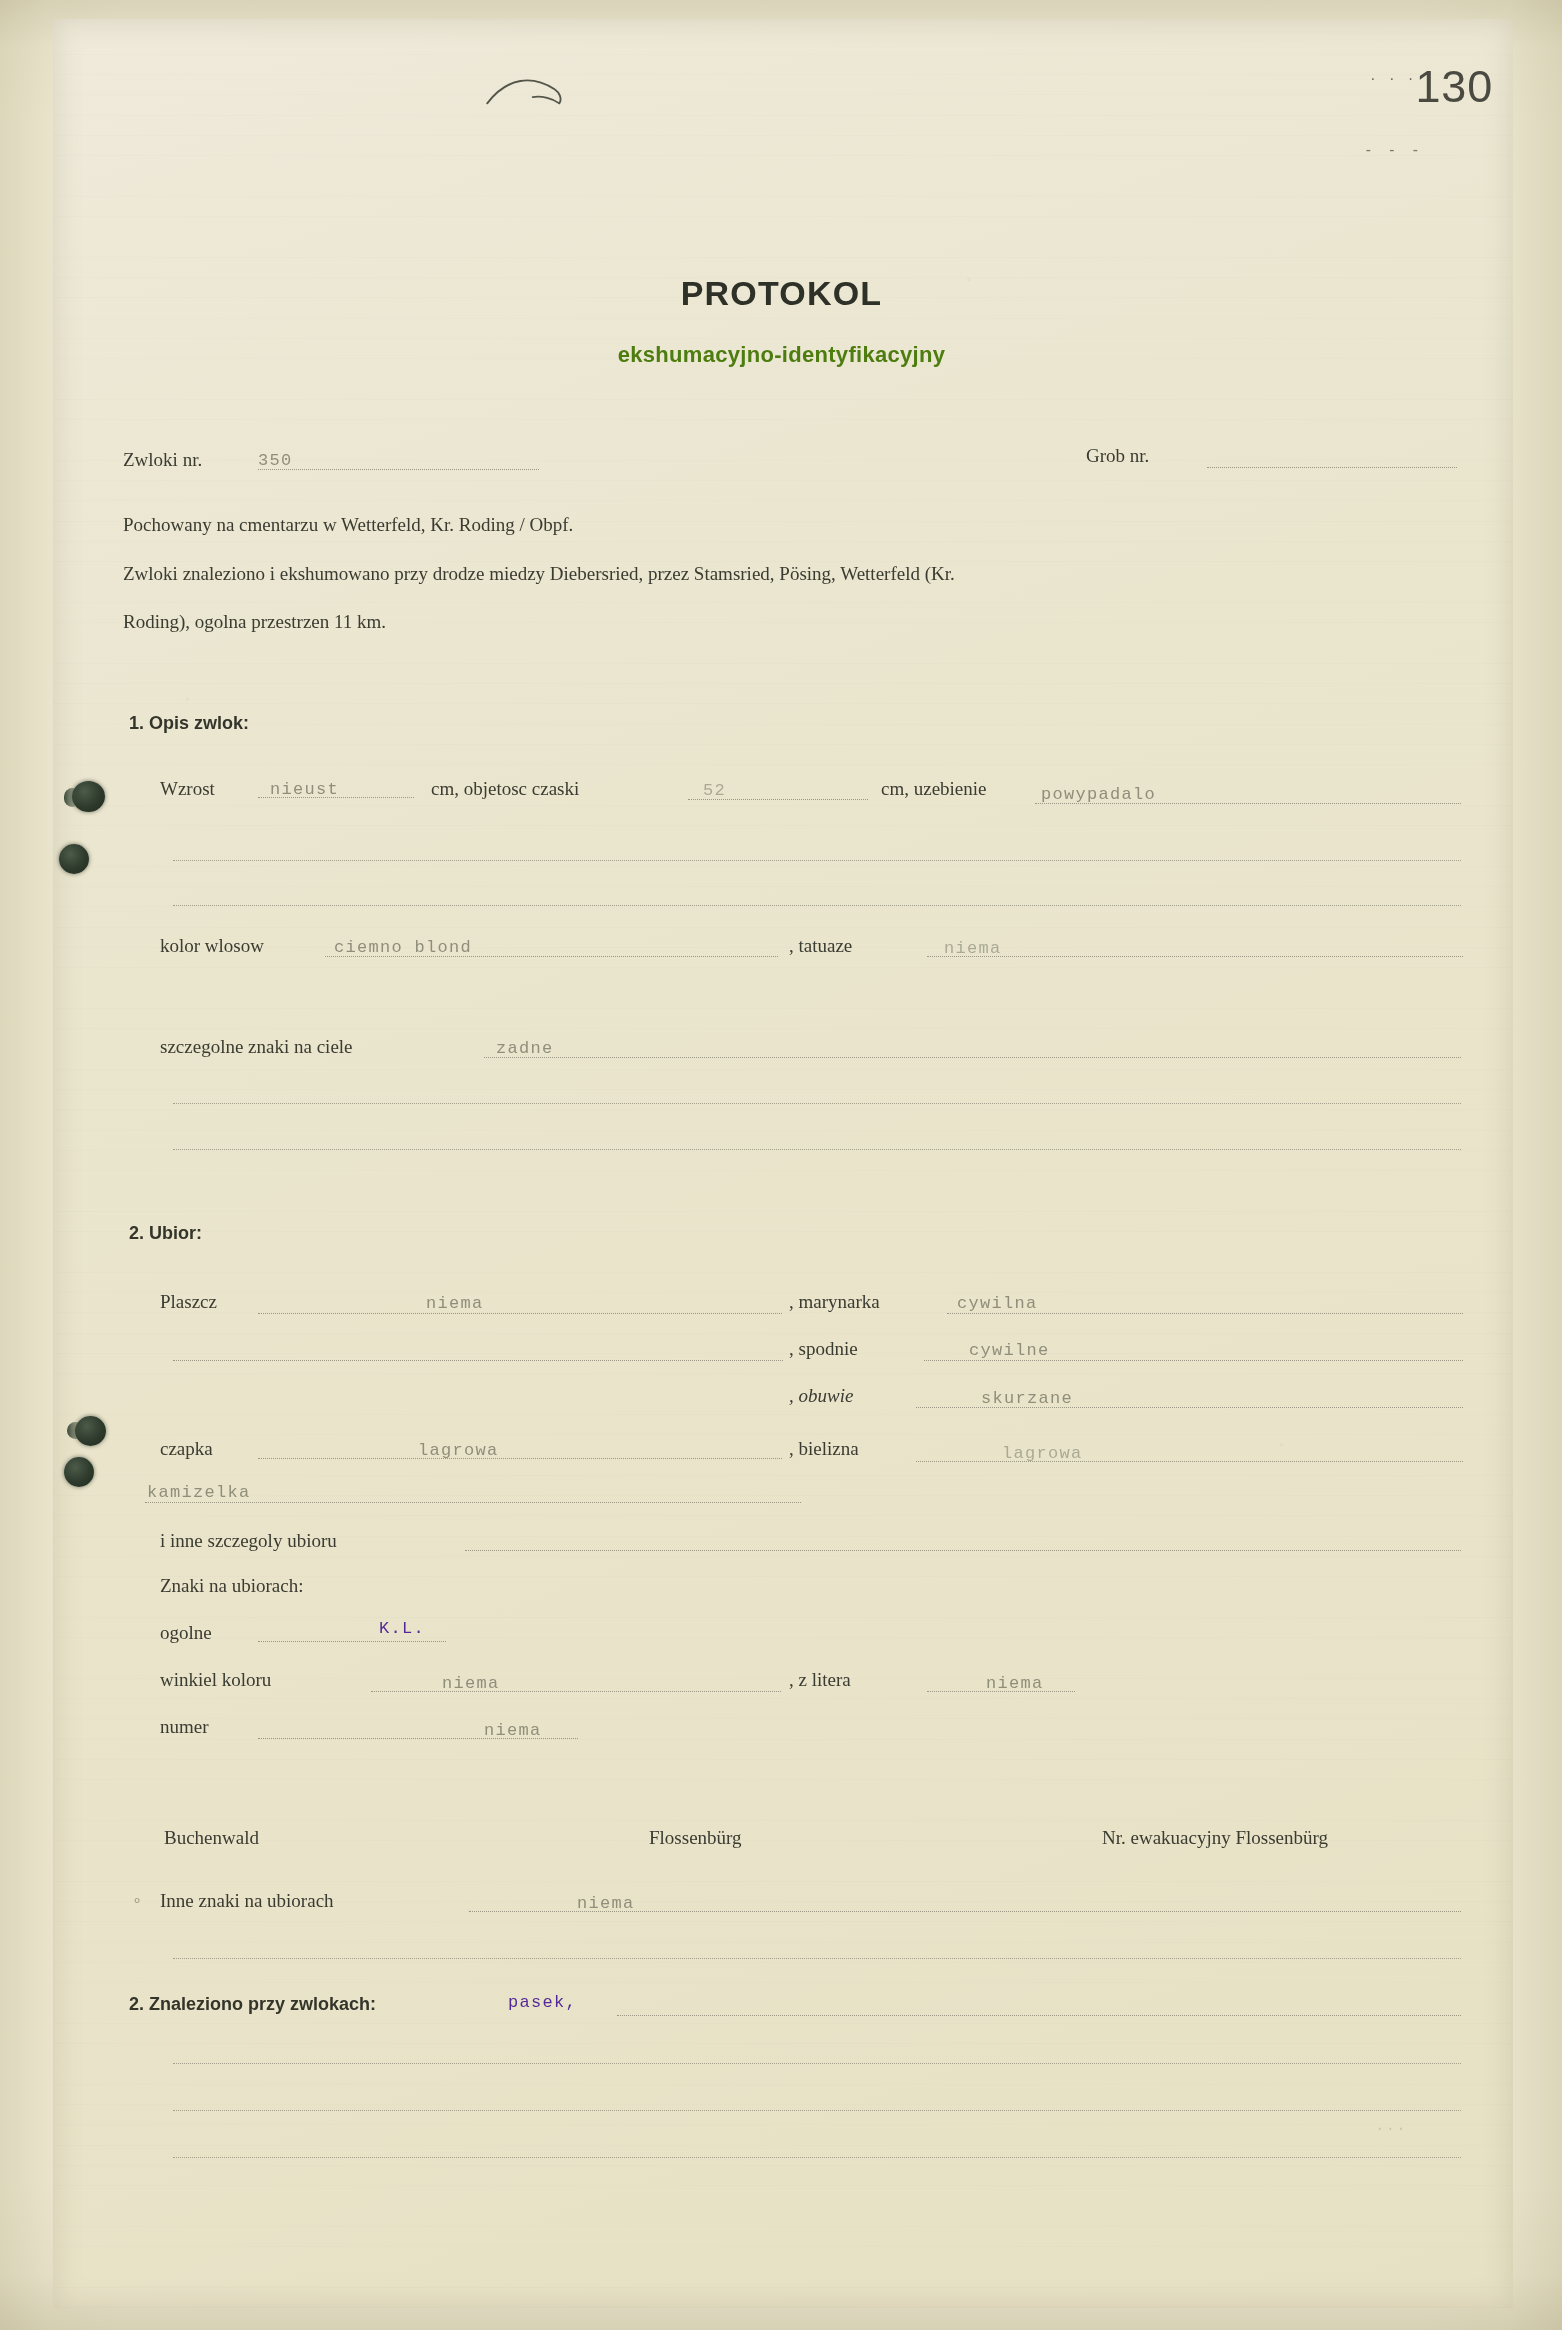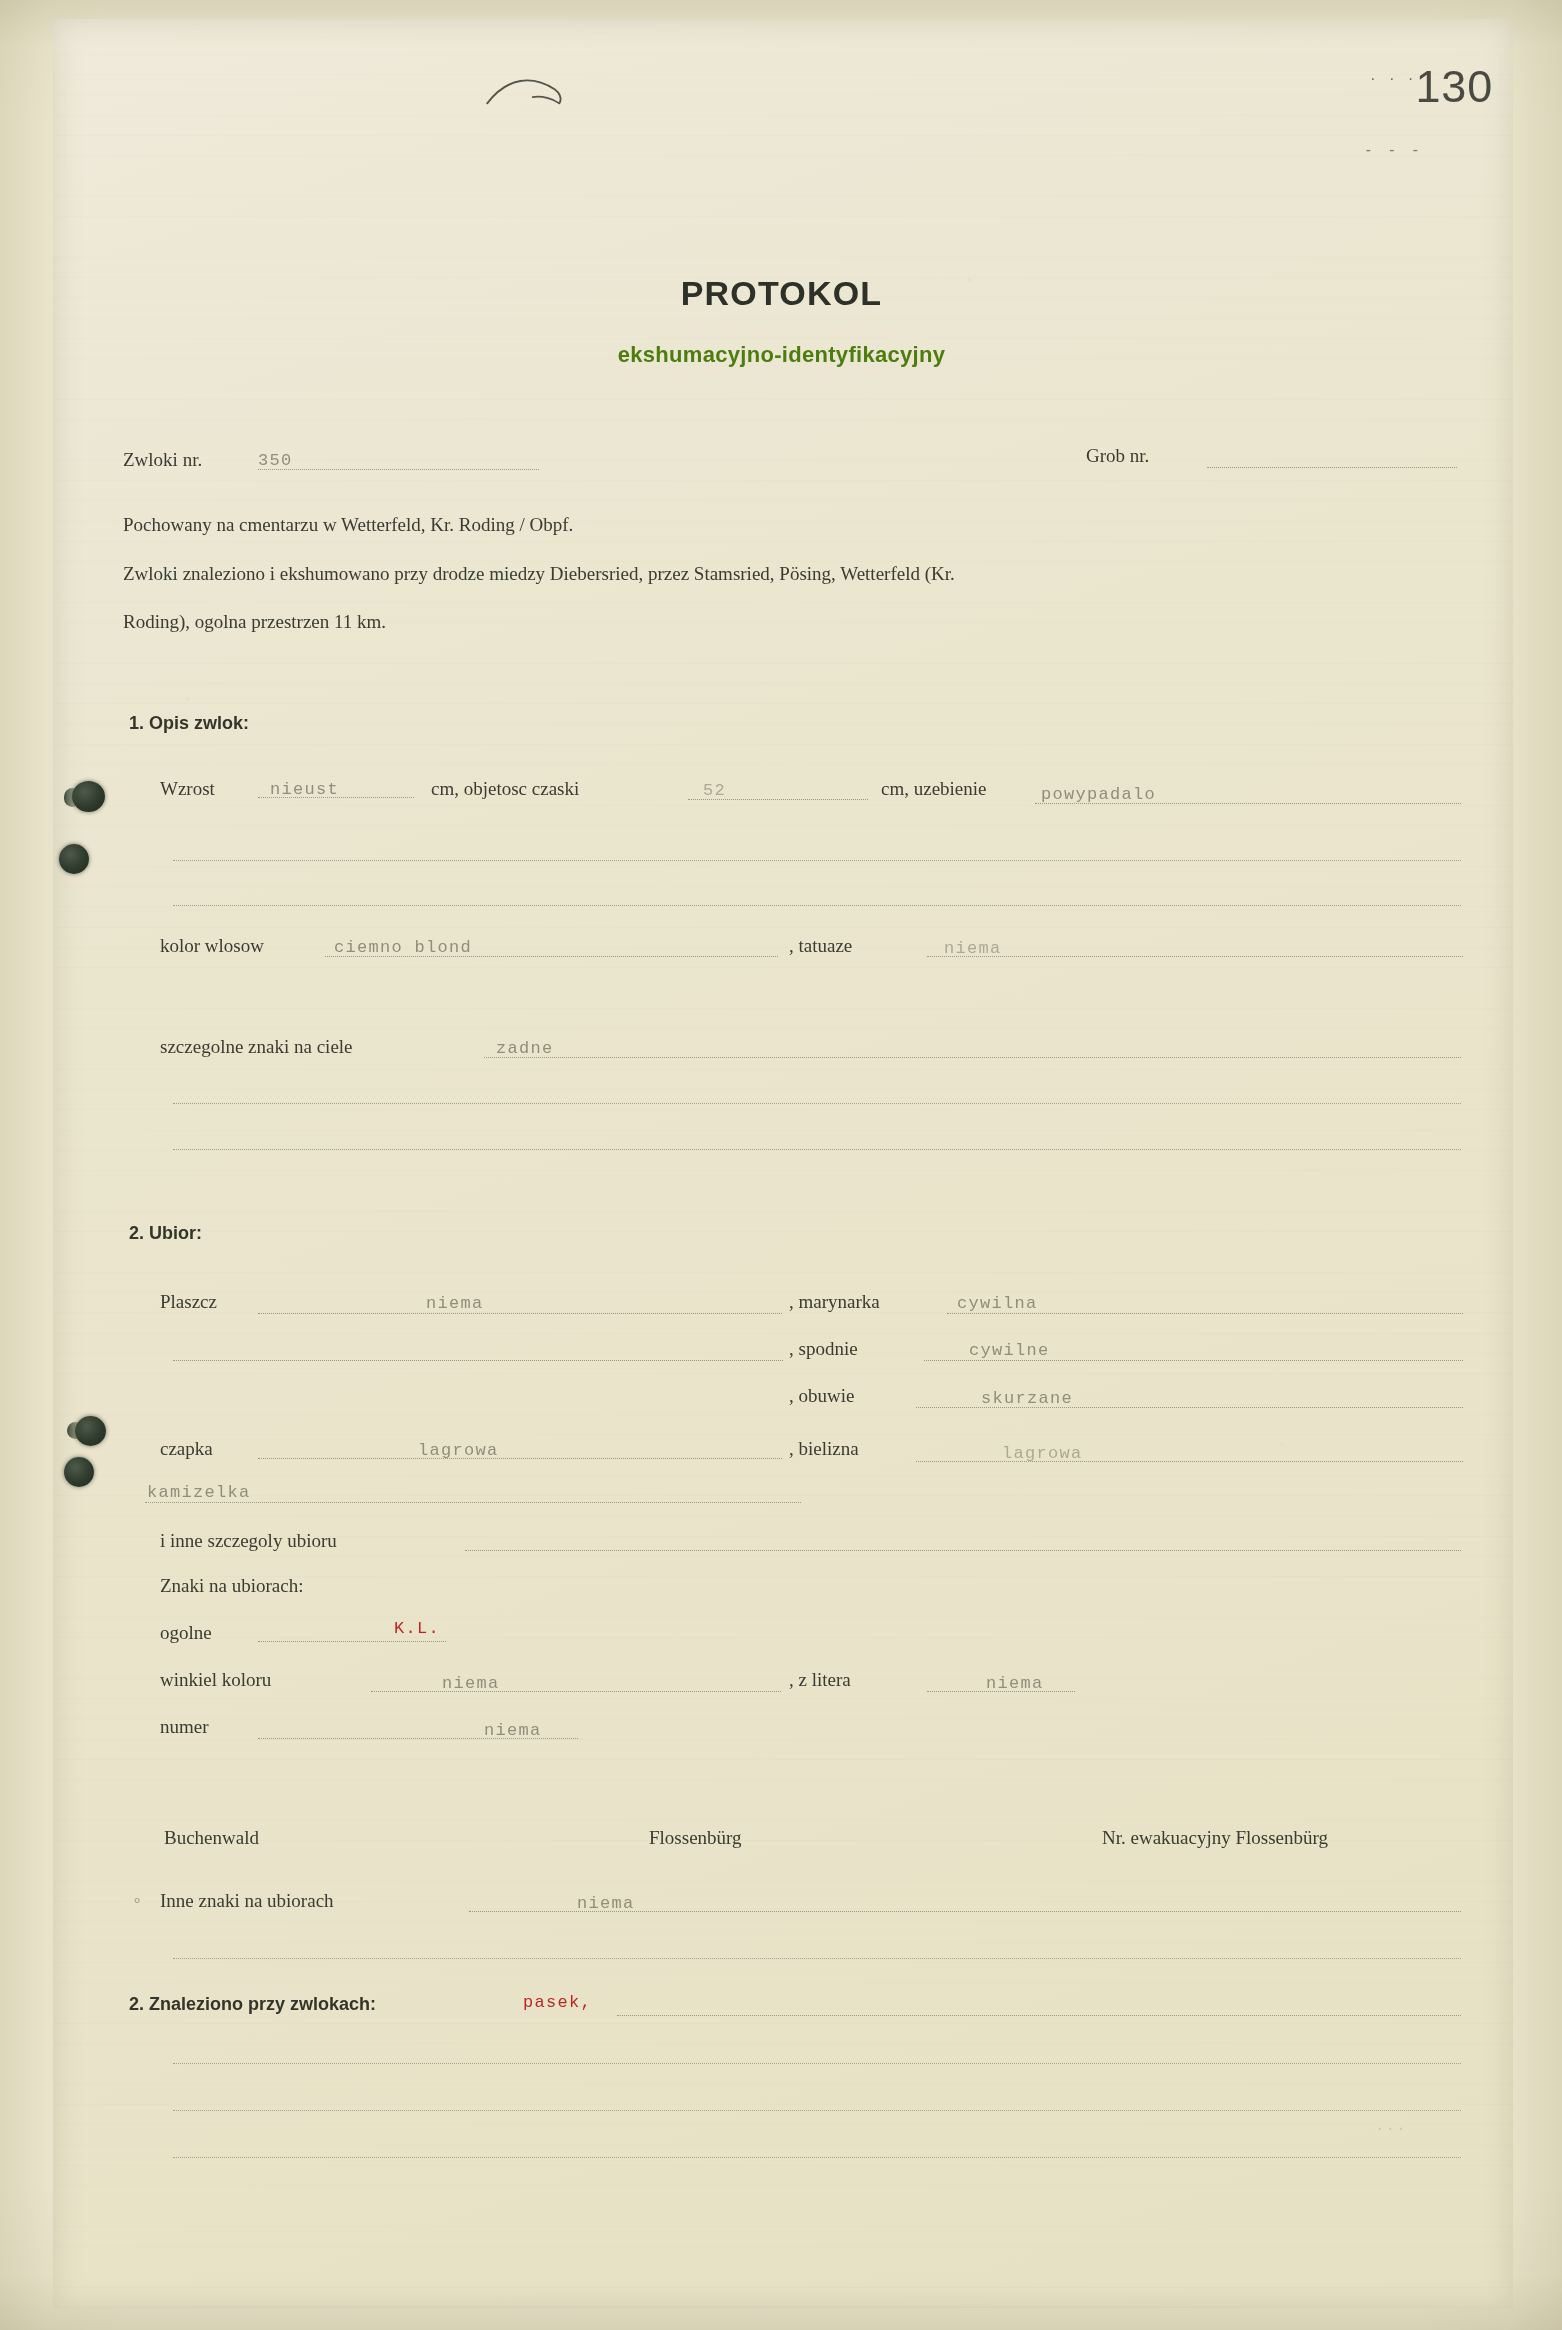--- a/index.html
+++ b/index.html
@@ -140,21 +140,21 @@
   .tw {
     position: absolute;
     font-family: "Liberation Mono", monospace;
     font-size: 17px;
     letter-spacing: 1.3px;
     color: #8b8a76;
     white-space: nowrap;
     opacity: 0.95;
   }
   .tw.faint { color: #a0a08b; opacity: 0.85; }
-  .tw.dark  { color: #b91c1c; margin-left: 15px; }
+  .tw.dark  { color: #4c1d95; }
 
   
   .blot {
     position: absolute;
     border-radius: 50%;
     background: radial-gradient(circle at 38% 34%, #4d5b4a 0%, #2d3a2c 55%, #1d2a1d 100%);
     box-shadow: 0 0 4.7px rgba(30,40,30,0.6);
   }
   .blot-tail {
     position: absolute;
@@ -250,21 +250,21 @@
     <div class="dots" style="left:258px; top:1313px; width:524px;"></div>
     <div class="ln" style="left:789px; top:1291px;">, marynarka</div>
     <div class="tw" style="left:957px; top:1294px;">cywilna</div>
     <div class="dots" style="left:947px; top:1313px; width:516px;"></div>
 
     <div class="dots" style="left:173px; top:1360px; width:610px;"></div>
     <div class="ln" style="left:789px; top:1338px;">, spodnie</div>
     <div class="tw" style="left:969px; top:1341px;">cywilne</div>
     <div class="dots" style="left:924px; top:1360px; width:539px;"></div>
 
-    <div class="ln" style="left:789px; top:1385px;">, obuwie</div>
+    <div class="ln" style="left:789px; top:1385px;font-style:italic;">, obuwie</div>
     <div class="tw" style="left:981px; top:1389px;">skurzane</div>
     <div class="dots" style="left:916px; top:1407px; width:547px;"></div>
 
     <div class="ln" style="left:160px; top:1438px;">czapka</div>
     <div class="tw" style="left:418px; top:1441px;">lagrowa</div>
     <div class="dots" style="left:258px; top:1458px; width:524px;"></div>
     <div class="ln" style="left:789px; top:1438px;">, bielizna</div>
     <div class="tw faint" style="left:1002px; top:1444px;">lagrowa</div>
     <div class="dots" style="left:916px; top:1461px; width:547px;"></div>
 

